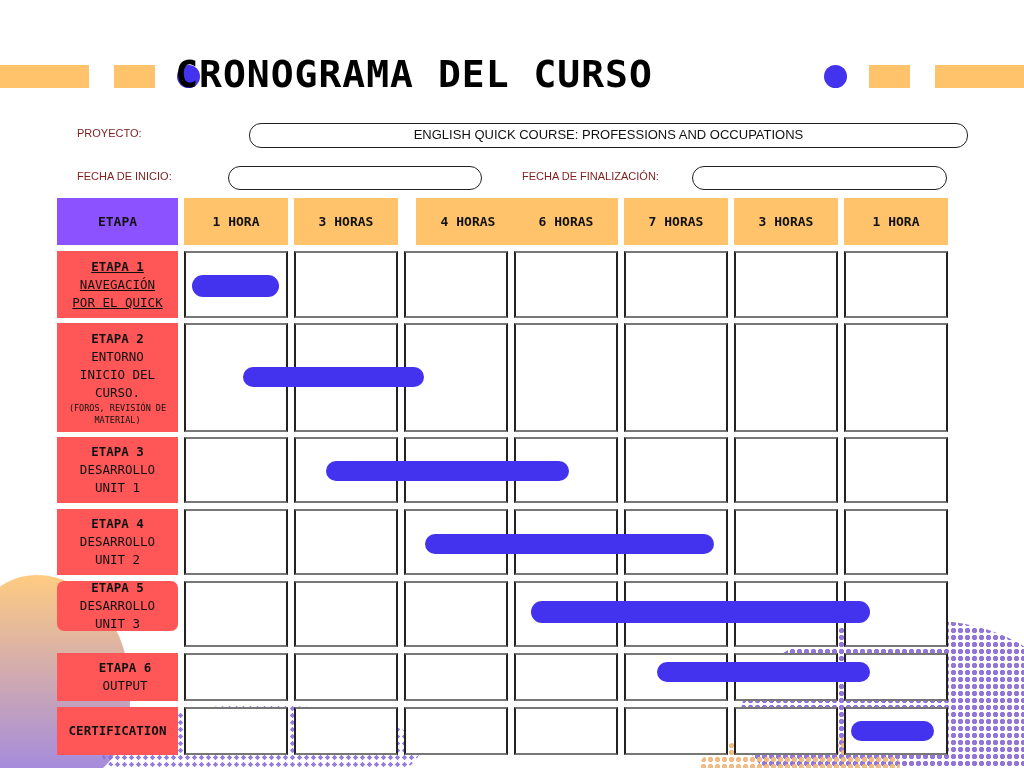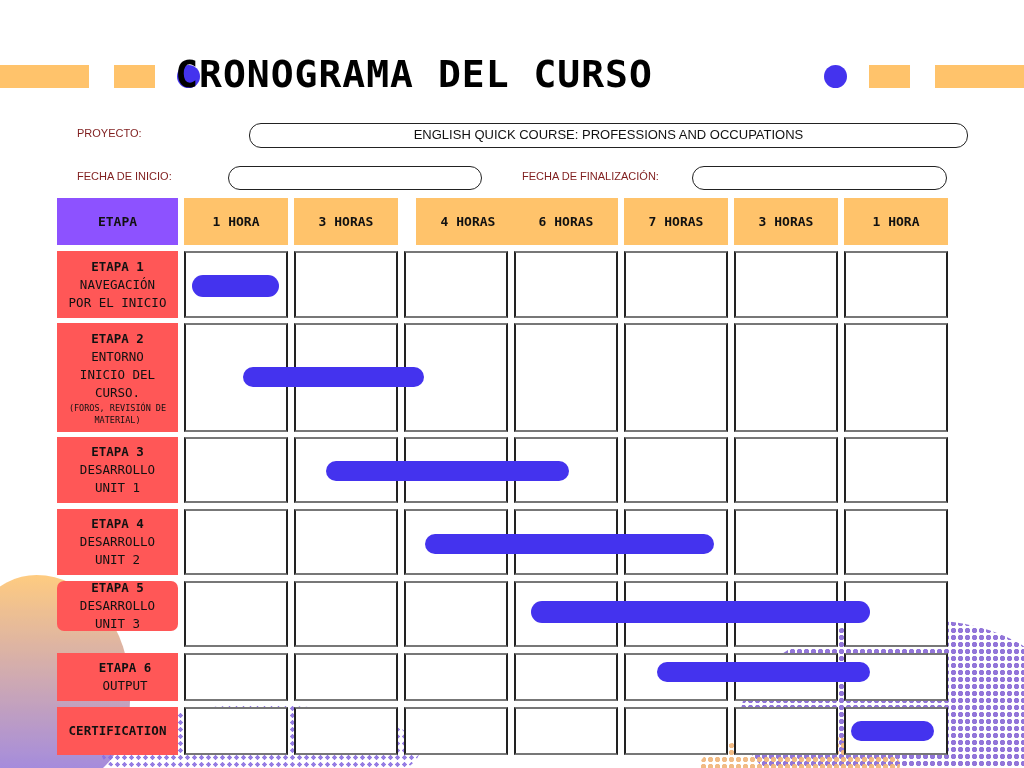--- a/index.html
+++ b/index.html
@@ -47,24 +47,24 @@
 
 <div class="hdr purple" style="left:57px; width:121px;">ETAPA</div>
 <div class="hdr orange" style="left:184px; width:104px;">1 HORA</div>
 <div class="hdr orange" style="left:294px; width:104px;">3 HORAS</div>
 <div class="hdr orange" style="left:416px; width:104px;">4 HORAS</div>
 <div class="hdr orange" style="left:514px; width:104px;">6 HORAS</div>
 <div class="hdr orange" style="left:624px; width:104px;">7 HORAS</div>
 <div class="hdr orange" style="left:734px; width:104px;">3 HORAS</div>
 <div class="hdr orange" style="left:844px; width:104px;">1 HORA</div>
 
-<div class="stage" style="top:251px; height:67px;">
+<div class="stage" style="top:251px; height:67px;text-decoration:underline;">
   <div class="t">ETAPA 1</div>
   <div>NAVEGACIÓN</div>
-  <div>POR EL INICIO</div>
+  <div>POR EL QUICK</div>
 </div>
 <div class="stage" style="top:323px; height:109px;">
   <div class="t">ETAPA 2</div>
   <div>ENTORNO</div>
   <div>INICIO DEL</div>
   <div>CURSO.</div>
   <div class="sub">(FOROS, REVISIÓN DE MATERIAL)</div>
 </div>
 <div class="stage" style="top:437px; height:66px;">
   <div class="t">ETAPA 3</div>

